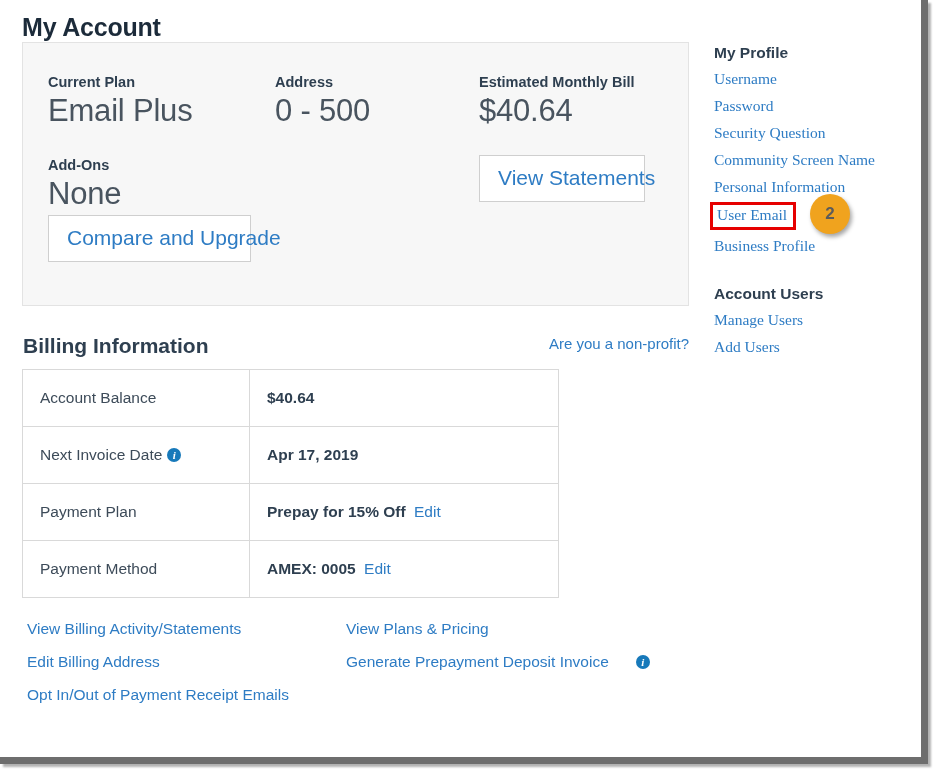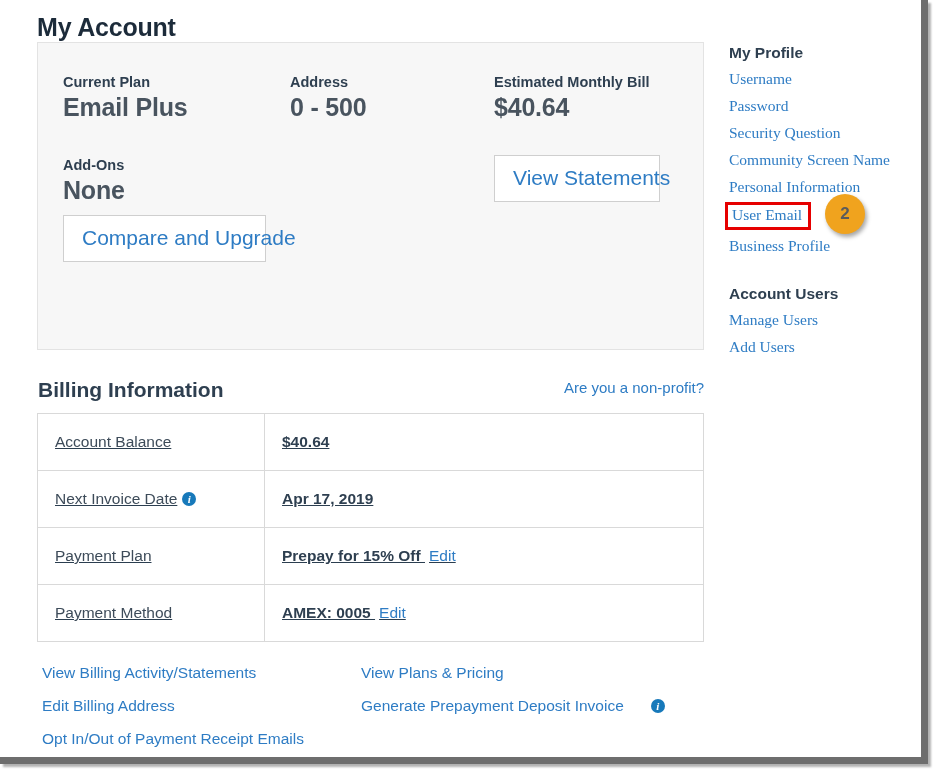--- a/index.html
+++ b/index.html
@@ -28,21 +28,20 @@
     border-bottom: 7px solid #6e6e6e;
     box-shadow: 3px 3px 2px rgba(0,0,0,0.30);
   }
   #page {
     position: absolute;
     left: 0; top: 0;
     width: 921px;
     height: 757px;
     padding: 0;
     overflow: hidden;
-    margin-left: 15px;
   }
 
   
   .page-title {
     font-size: 25px;
     font-weight: bold;
     color: #1c2b3a;
     letter-spacing: -0.2px;
     margin: 13px 0 0 22px;
   }
@@ -60,34 +59,34 @@
     position: absolute;
     left: 712px;
     top: 2px;
     width: 200px;
   }
 
   
   .plan-card {
     background: #f7f7f7;
     border: 1px solid #e3e3e3;
-    height: 308px;
+    height: 264px;
     position: relative;
   }
   .plan-cell { position: absolute; }
   .cell-label {
     font-size: 14.5px;
     font-weight: bold;
     color: #2e3f50;
     margin-bottom: 3px;
     white-space: nowrap;
   }
   .cell-value {
-    font-size: 25px;
-    font-weight: 700;
+    font-size: 31px;
+    font-weight: 400;
     color: #49545f;
     white-space: nowrap;
     letter-spacing: -0.2px;
   }
   .c-plan   { left: 25px; top: 31px; }
   .c-cont   { left: 252px; top: 31px; }
   .c-bill   { left: 456px; top: 31px; }
   .c-addons { left: 25px; top: 114px; }
 
   .ghost-btn {
@@ -123,24 +122,23 @@
     font-size: 15px;
     color: #2e7cc4;
     text-decoration: none;
     cursor: pointer;
     white-space: nowrap;
   }
 
   
   .billing-table {
     margin-top: 11px;
-    width: 667px;
+    width: 537px;
     border-collapse: collapse;
     table-layout: fixed;
-    text-decoration: underline;
   }
   .billing-table td {
     border: 1px solid #d9d9d9;
     height: 57px;
     padding: 0 0 0 17px;
     vertical-align: middle;
   }
   .billing-table td.k {
     width: 227px;
     font-size: 15.5px;

